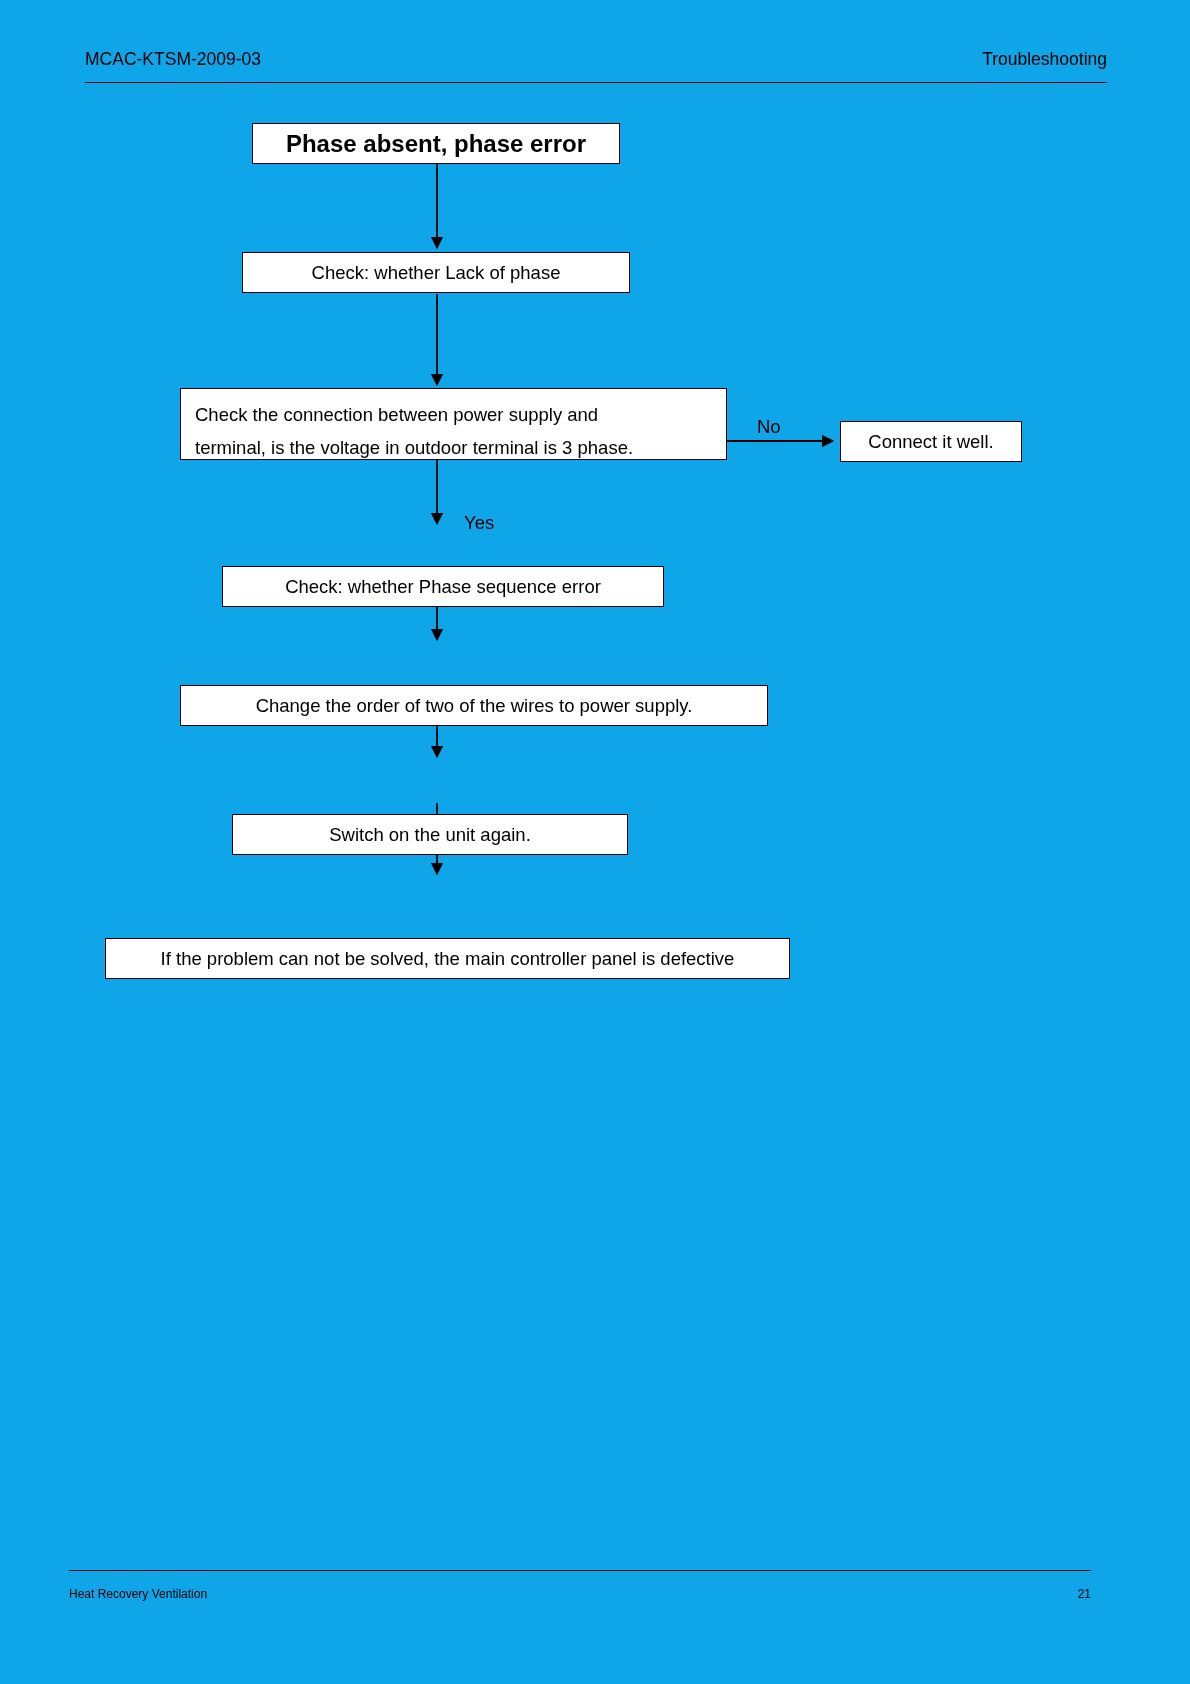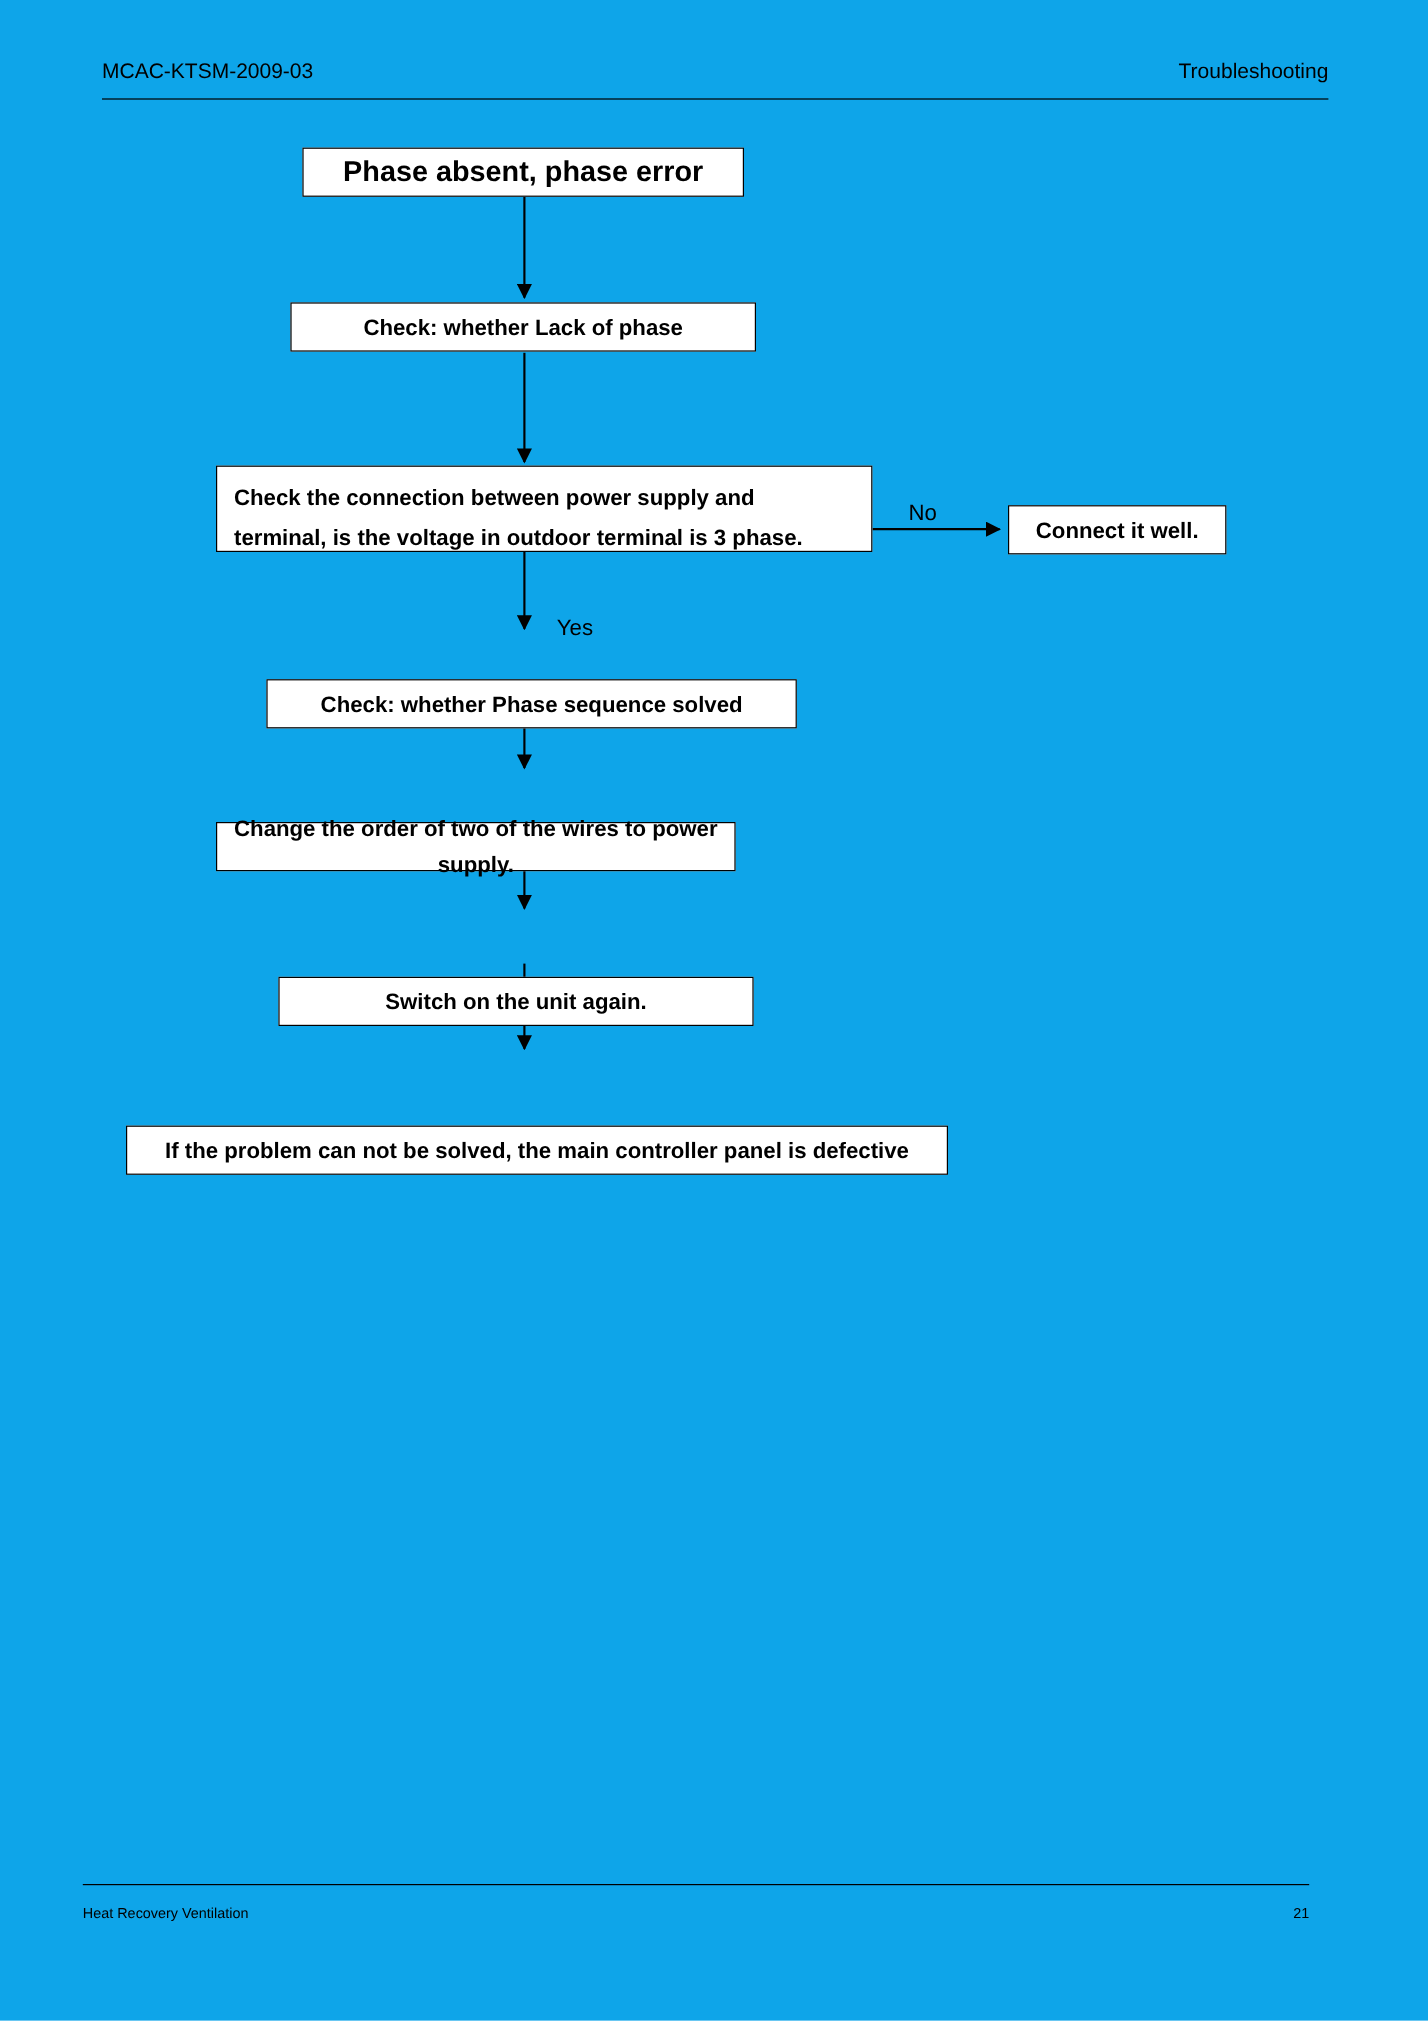--- a/index.html
+++ b/index.html
@@ -69,21 +69,20 @@
     border: 1.6px solid #000;
     background: #fff;
     box-sizing: border-box;
     display: flex;
     align-items: center;
     justify-content: center;
     text-align: center;
     font-size: 18.5px;
     line-height: 30px;
     padding: 4px 10px;
-    font-weight: bold;
   }
   .node.bold {
     font-weight: bold;
     font-size: 24px;
   }
   .node.twoline {
     display: block;
     text-align: left;
     padding: 9px 14px;
     line-height: 33px;
@@ -147,23 +146,23 @@
       <span class="ln">Check the connection between power supply and</span>
       <span class="ln">terminal, is the voltage in outdoor terminal is 3 phase.</span>
     </div>
 
     <div class="edge-label" style="left:757px; top:416px;">No</div>
 
     <div class="node" style="left:840px; top:421px; width:182px; height:41px;">Connect it well.</div>
 
     <div class="edge-label" style="left:464px; top:512px;">Yes</div>
 
-    <div class="node" style="left:222px; top:566px; width:442px; height:41px;">Check: whether Phase sequence solved</div>
+    <div class="node" style="left:222px; top:566px; width:442px; height:41px;">Check: whether Phase sequence error</div>
 
-    <div class="node" style="left:180px; top:685px; width:433px; height:41px;">Change the order of two of the wires to power supply.</div>
+    <div class="node" style="left:180px; top:685px; width:588px; height:41px;">Change the order of two of the wires to power supply.</div>
 
     <div class="node" style="left:105px; top:938px; width:685px; height:41px;">If the problem can not be solved, the main controller panel is defective</div>
 
     <div class="node" style="left:232px; top:814px; width:396px; height:41px;">Switch on the unit again.</div>
 
   </div>
 
   <div class="page-footer">
     <span class="ftr-left">Heat Recovery Ventilation</span>
     <span class="ftr-right">21</span>

